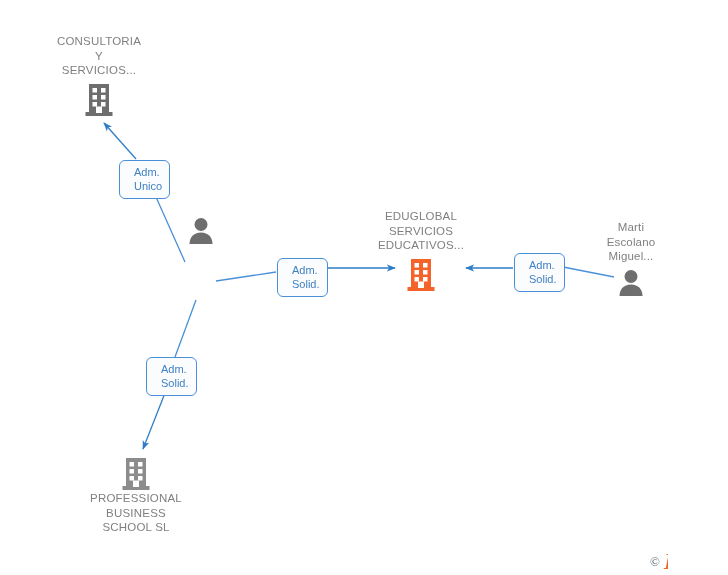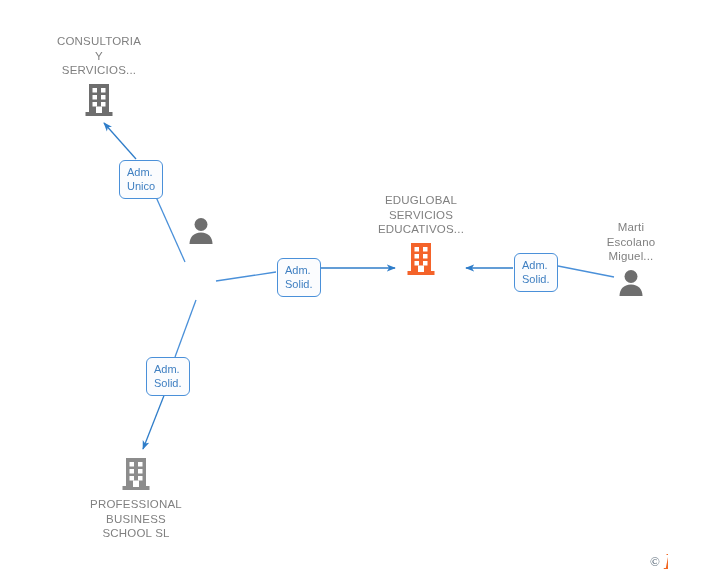--- a/index.html
+++ b/index.html
@@ -49,21 +49,21 @@
     line-height: 0;
   }
   .edge-label {
     position: absolute;
     border: 1px solid #4a90d9;
     border-radius: 6px;
     background: #fbfcfe;
     color: #3f7fc1;
     font-size: 11px;
     line-height: 14px;
-    padding: 4px 7px 5px 7px;
+    padding: 4px 7px 5px 14px;
     text-align: left;
     white-space: pre-line;
     box-sizing: border-box;
   }
   .logo {
     position: absolute;
     display: flex;
     align-items: center;
     gap: 4px;
   }
@@ -138,21 +138,21 @@
 
   <div class="node" style="left:126px; top:212px;">
     <div class="icon-wrap" style="margin-top:4px;">
       <svg class="node-icon" width="30" height="30" viewBox="0 0 30 30">
         <circle cx="15" cy="8.5" r="6.5" fill="#6e6e6e"></circle>
         <path d="M15 16.5 C7.5 16.5 3.5 21.5 3.5 28 L26.5 28 C26.5 21.5 22.5 16.5 15 16.5 Z" fill="#6e6e6e"></path>
       </svg>
     </div>
   </div>
 
-  <div class="node" style="left:346px; top:193px;">
+  <div class="node" style="left:346px; top:209px;">
     <div class="node-label upper">EDUGLOBAL
 SERVICIOS
 EDUCATIVOS...</div>
     <div class="icon-wrap" style="margin-top:5px;">
       <svg class="node-icon" width="30" height="34" viewBox="0 0 30 34">
         <rect x="5" y="1" width="20" height="29" fill="#f4632a"></rect>
         <rect x="1.5" y="29" width="27" height="4" fill="#f4632a"></rect>
         <rect x="8.5" y="5" width="4.5" height="4.5" fill="#ffffff"></rect>
         <rect x="17" y="5" width="4.5" height="4.5" fill="#ffffff"></rect>
         <rect x="8.5" y="12" width="4.5" height="4.5" fill="#ffffff"></rect>
@@ -183,21 +183,21 @@
         <rect x="1.5" y="29" width="27" height="4" fill="#8c8c8c"></rect>
         <rect x="8.5" y="5" width="4.5" height="4.5" fill="#ffffff"></rect>
         <rect x="17" y="5" width="4.5" height="4.5" fill="#ffffff"></rect>
         <rect x="8.5" y="12" width="4.5" height="4.5" fill="#ffffff"></rect>
         <rect x="17" y="12" width="4.5" height="4.5" fill="#ffffff"></rect>
         <rect x="8.5" y="19" width="4.5" height="4.5" fill="#ffffff"></rect>
         <rect x="17" y="19" width="4.5" height="4.5" fill="#ffffff"></rect>
         <rect x="12" y="23.5" width="6" height="6.5" fill="#ffffff"></rect>
       </svg>
     </div>
-    <div class="node-label upper" style="margin-top:6px;">PROFESSIONAL
+    <div class="node-label upper" style="">PROFESSIONAL
 BUSINESS
 SCHOOL SL</div>
   </div>
 
   <div class="edge-label" style="left:119px; top:160px;">Adm.
 Unico</div>
 
   <div class="edge-label" style="left:277px; top:258px;">Adm.
 Solid.</div>
 

